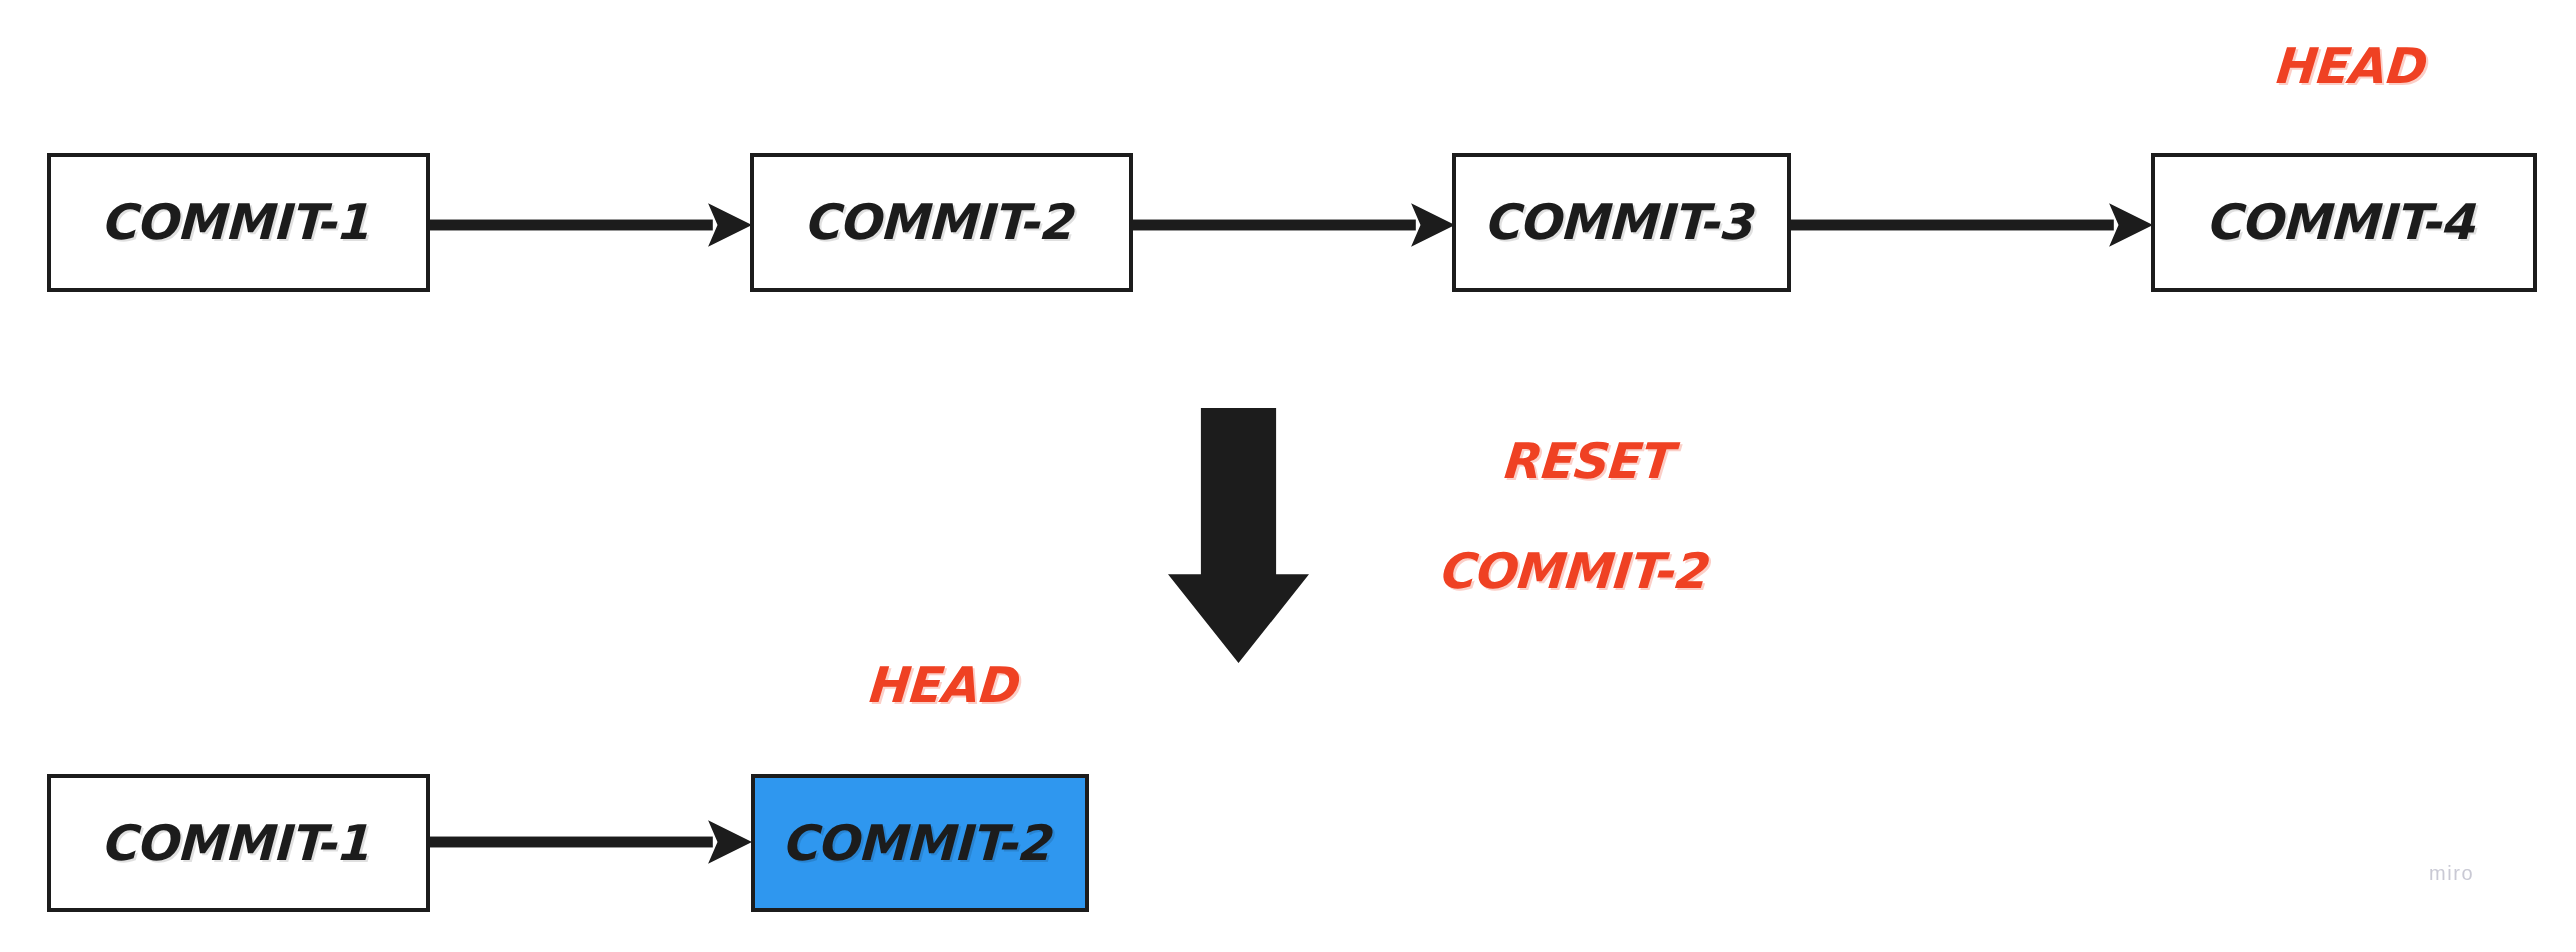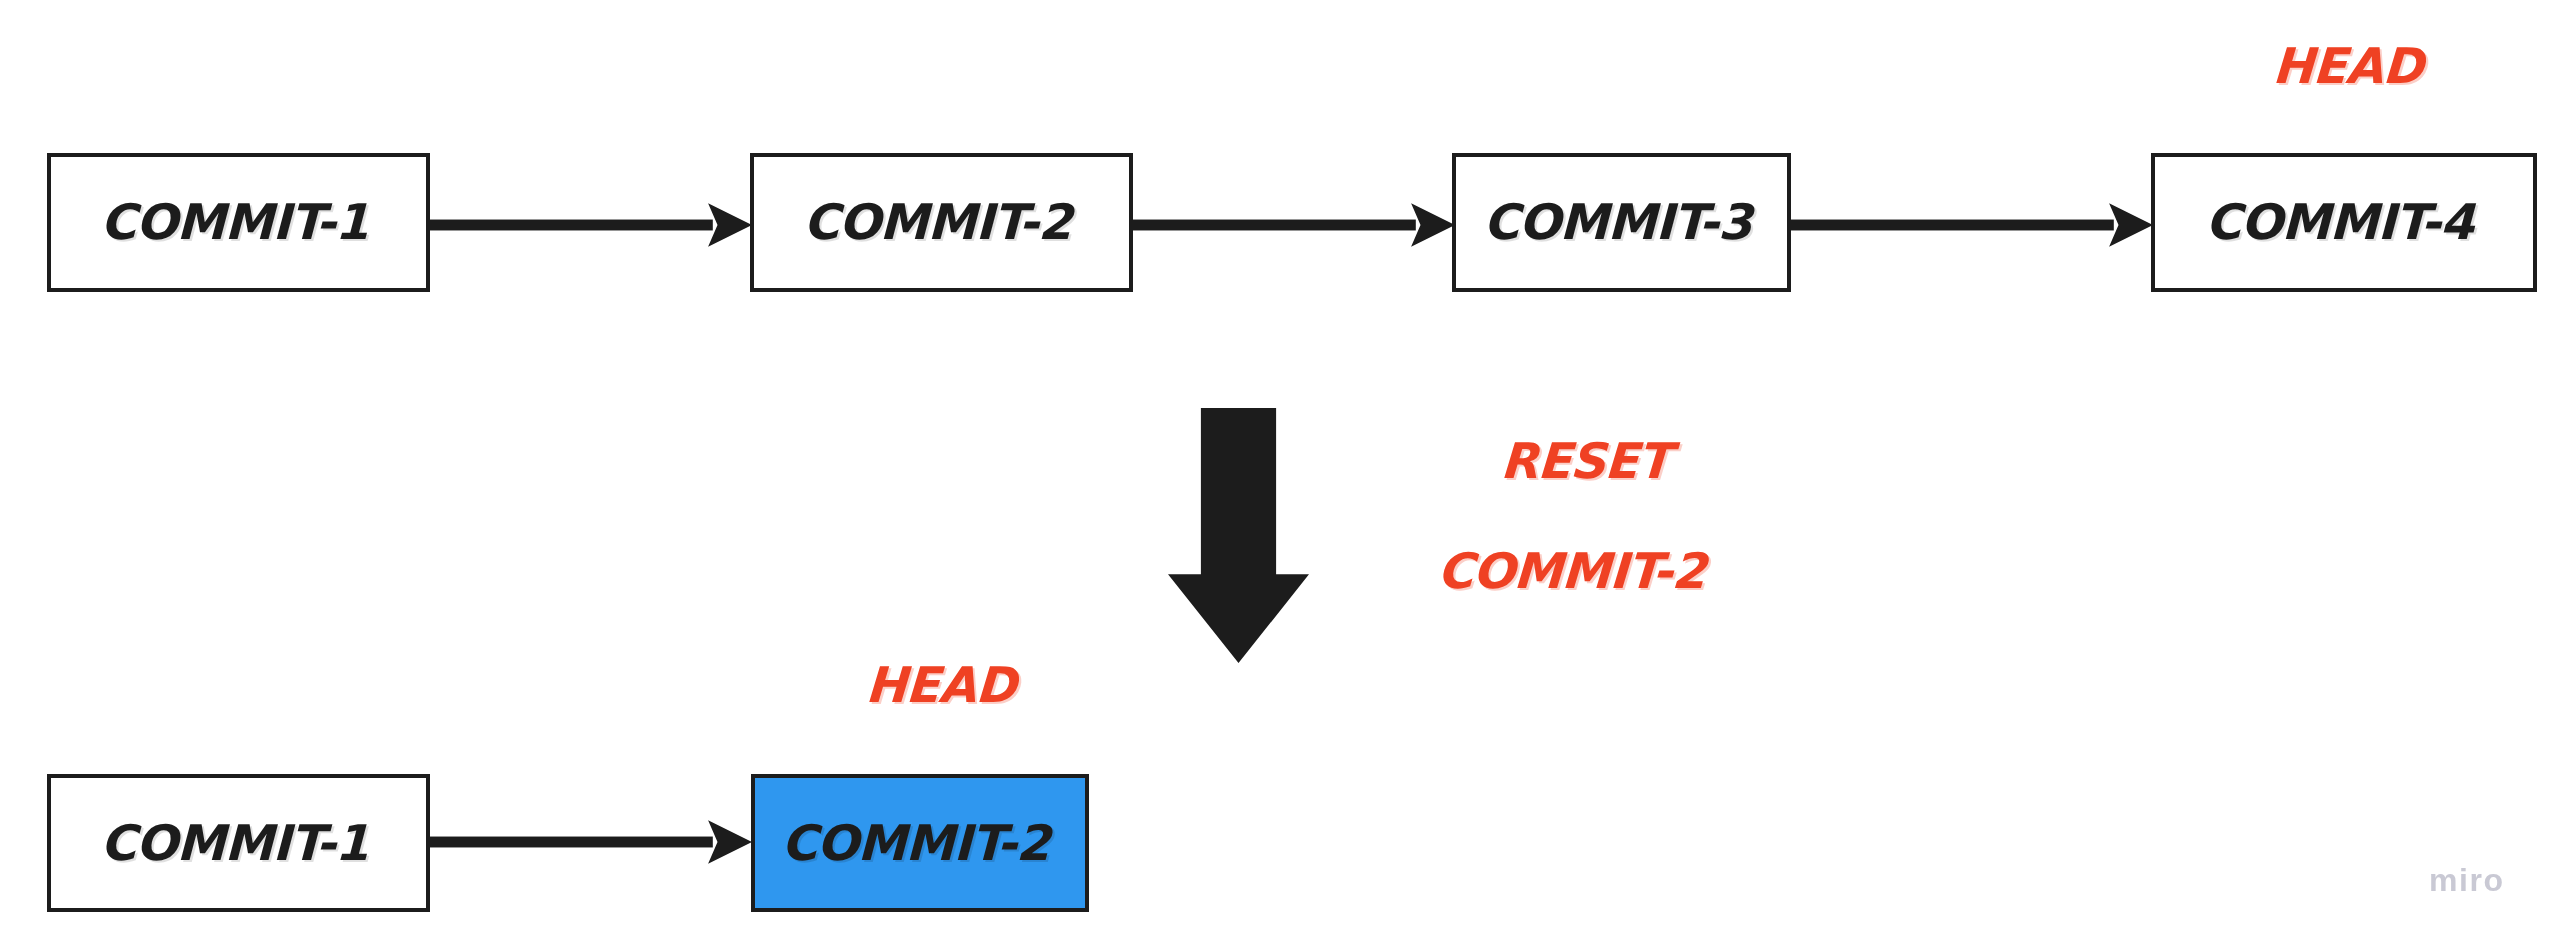--- a/index.html
+++ b/index.html
@@ -76,22 +76,22 @@
     color: #ef4123;
     white-space: nowrap;
     transform: skewX(-6deg);
     text-shadow: 2.4px 2.4px 0 rgba(239,65,35,0.25);
   }
 
   
   .watermark {
     position: absolute;
     font-family: "Liberation Sans", sans-serif;
-    font-size: 32px;
-    font-weight: 700;
+    font-size: 20px;
+    font-weight: 400;
     letter-spacing: 1.6px;
     color: #c9c9d4;
     white-space: nowrap;
   }
 </style>
 </head>
 <body>
 
 <div id="canvas">
 

